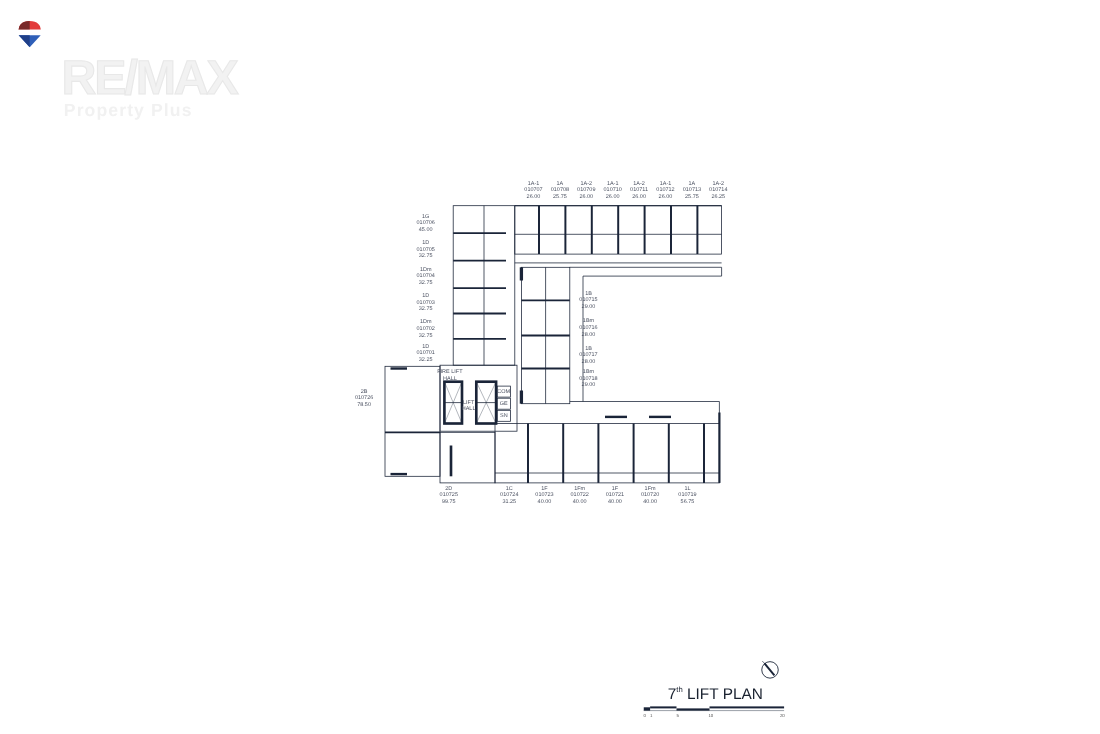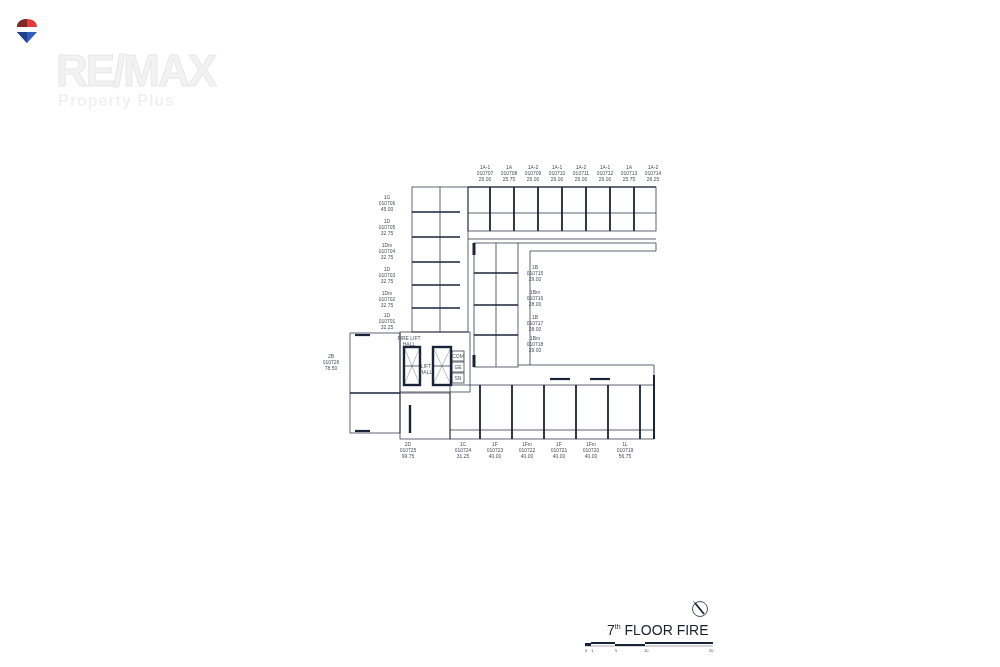--- a/index.html
+++ b/index.html
@@ -252,21 +252,21 @@
       <div>56.75</div>
     </div>
 </div>
 
 <div class="title-block">
   <svg class="compass" viewBox="0 0 18 18">
     <circle cx="9" cy="9" r="7.5" fill="none" stroke="#1a2438" stroke-width="0.8"></circle>
     <line x1="4" y1="3" x2="13" y2="14" stroke="#1a2438" stroke-width="1.8"></line>
     <line x1="2" y1="1" x2="5" y2="4" stroke="#1a2438" stroke-width="0.6"></line>
   </svg>
-  <div class="title-text"><span>7</span><sup>th</sup><span> FLOOR FIRE</span></div>
+  <div class="title-text"><span>7</span><sup>th</sup><span> LIFT PLAN</span></div>
   <svg class="scale-bar" viewBox="0 0 128 10">
     <rect x="0" y="1" width="6" height="3" fill="#1a2438"></rect>
     <rect x="6" y="0" width="24" height="2" fill="#1a2438"></rect>
     <rect x="30" y="2" width="30" height="2" fill="#1a2438"></rect>
     <rect x="60" y="0" width="68" height="2" fill="#1a2438"></rect>
     <line x1="0" y1="4" x2="128" y2="4" stroke="#1a2438" stroke-width="0.4"></line>
   </svg>
   <div class="scale-lbl" style="left:0px;">0</div>
   <div class="scale-lbl" style="left:6px;">1</div>
   <div class="scale-lbl" style="left:30px;">5</div>

